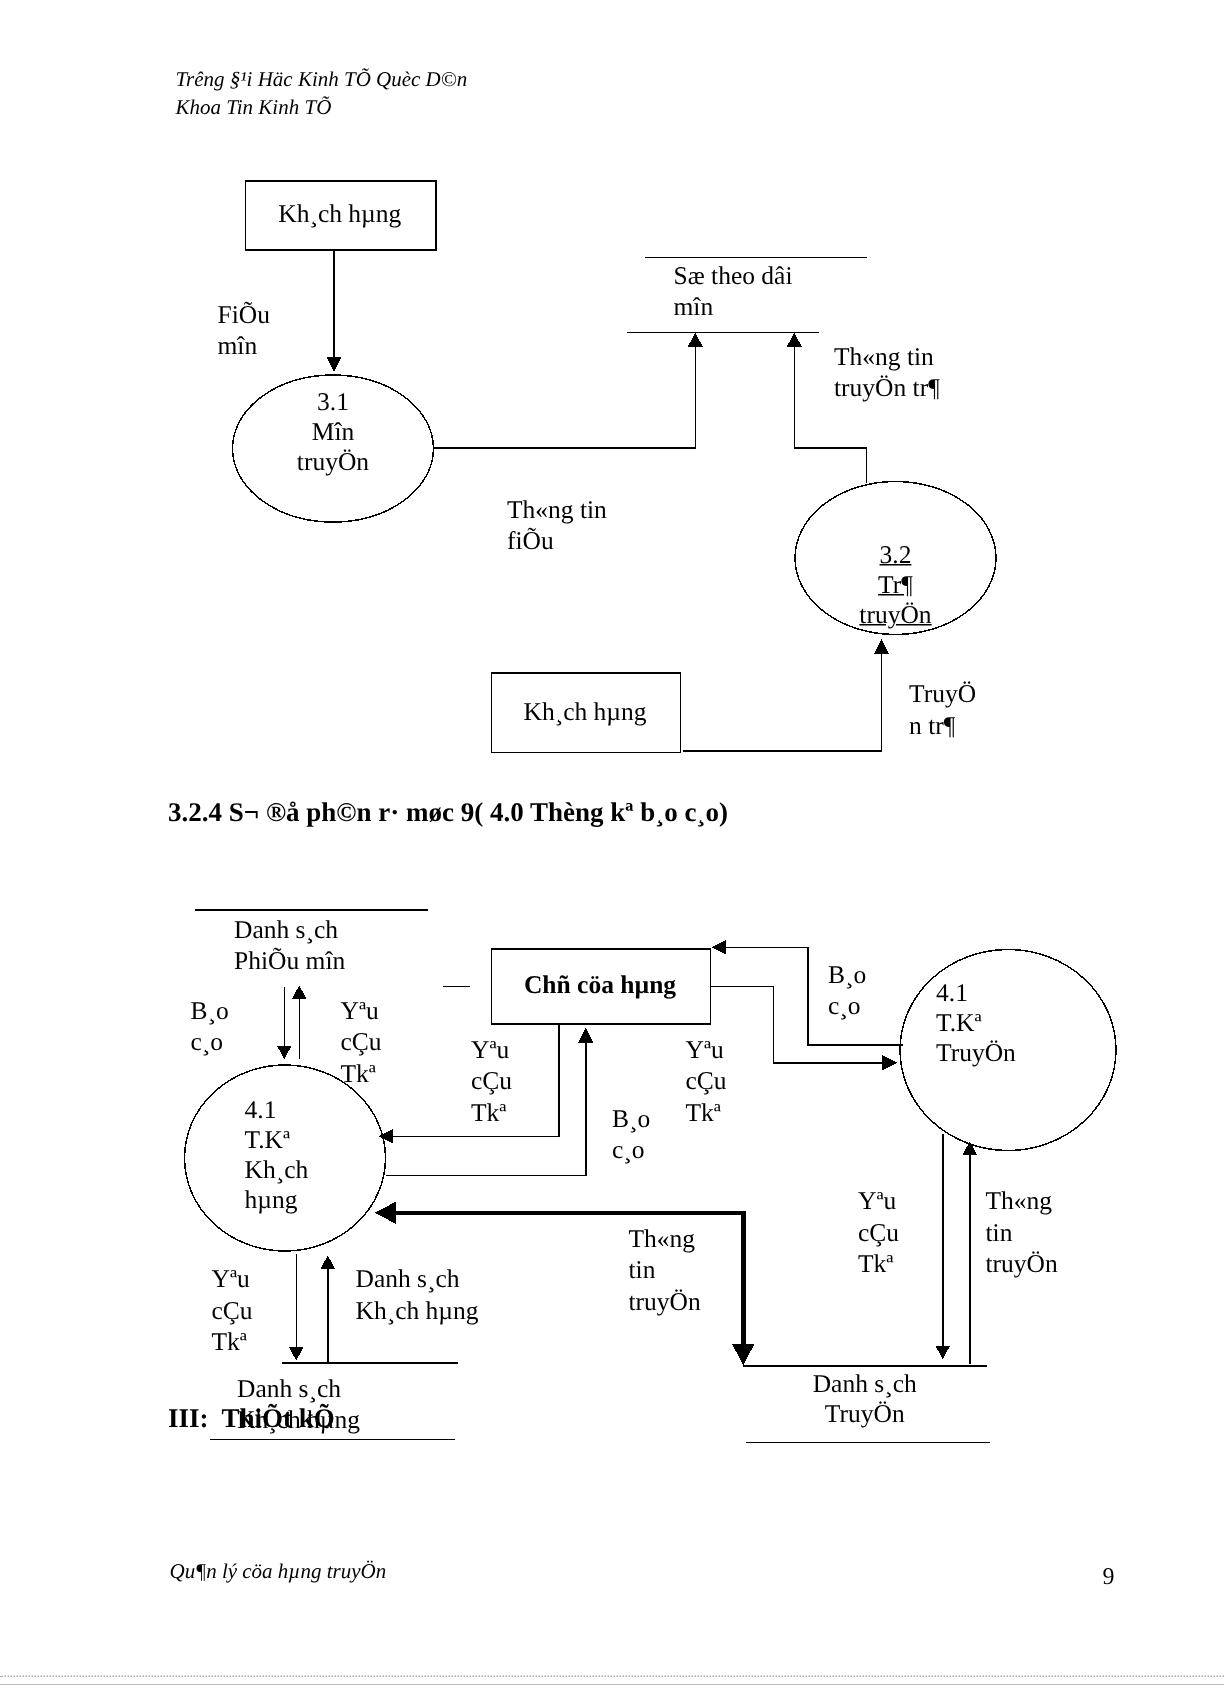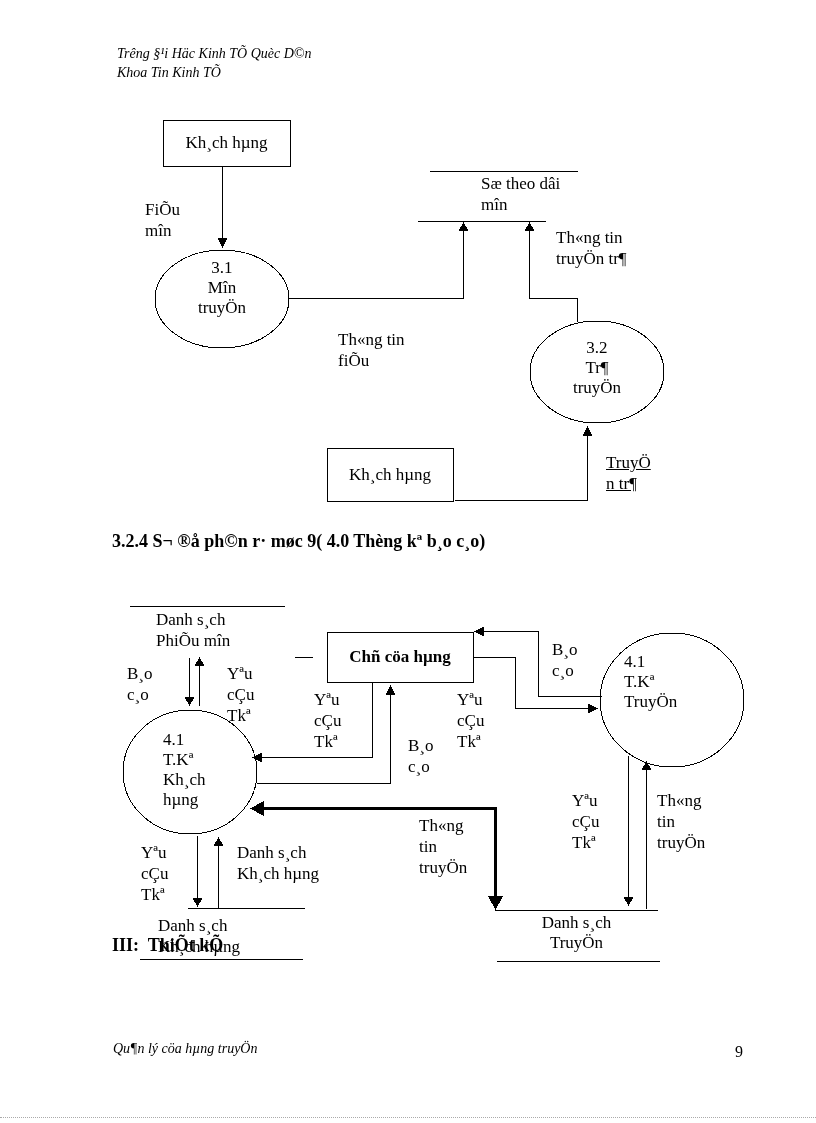--- a/index.html
+++ b/index.html
@@ -123,31 +123,31 @@
 
   <div class="hdr"><span>Trêng §¹i Häc Kinh TÕ Quèc D©n</span>
 <span>Khoa Tin Kinh TÕ</span></div>
 
   <div class="ctr" style="left:163px;top:120px;width:127px;height:46px;">Kh¸ch hµng</div>
   <div class="lbl" style="left:145px;top:199px;">FiÕu
 mîn</div>
   <div class="ctr" style="left:155px;top:242px;width:134px;height:92px;">3.1
 Mîn
 truyÖn</div>
-  <div class="lbl" style="left:449px;top:173px;margin-left:32px;">Sæ theo dâi
+  <div class="lbl" style="left:449px;top:173px;">Sæ theo dâi
 mîn</div>
   <div class="lbl" style="left:556px;top:227px;">Th«ng tin
 truyÖn tr¶</div>
   <div class="lbl" style="left:338px;top:329px;">Th«ng tin
 fiÕu</div>
-  <div class="ctr" style="left:530px;top:321px;width:134px;height:94px;">3.2
+  <div class="ctr" style="left:530px;top:343px;width:134px;height:94px;text-decoration:underline;">3.2
 Tr¶
 truyÖn</div>
   <div class="ctr" style="left:327px;top:448px;width:126px;height:53px;">Kh¸ch hµng</div>
-  <div class="lbl" style="left:606px;top:452px;text-decoration:underline;">TruyÖ
+  <div class="lbl" style="left:606px;top:452px;">TruyÖ
 n tr¶</div>
 
   <div class="h-sec">3.2.4 S¬ ®å ph©n r· møc 9( 4.0 Thèng kª b¸o c¸o)</div>
 
   <div class="lbl" style="left:156px;top:609px;">Danh s¸ch
 PhiÕu mîn</div>
   <div class="lbl" style="left:127px;top:663px;">B¸o
 c¸o</div>
   <div class="lbl" style="left:227px;top:663px;">Yªu
 cÇu

